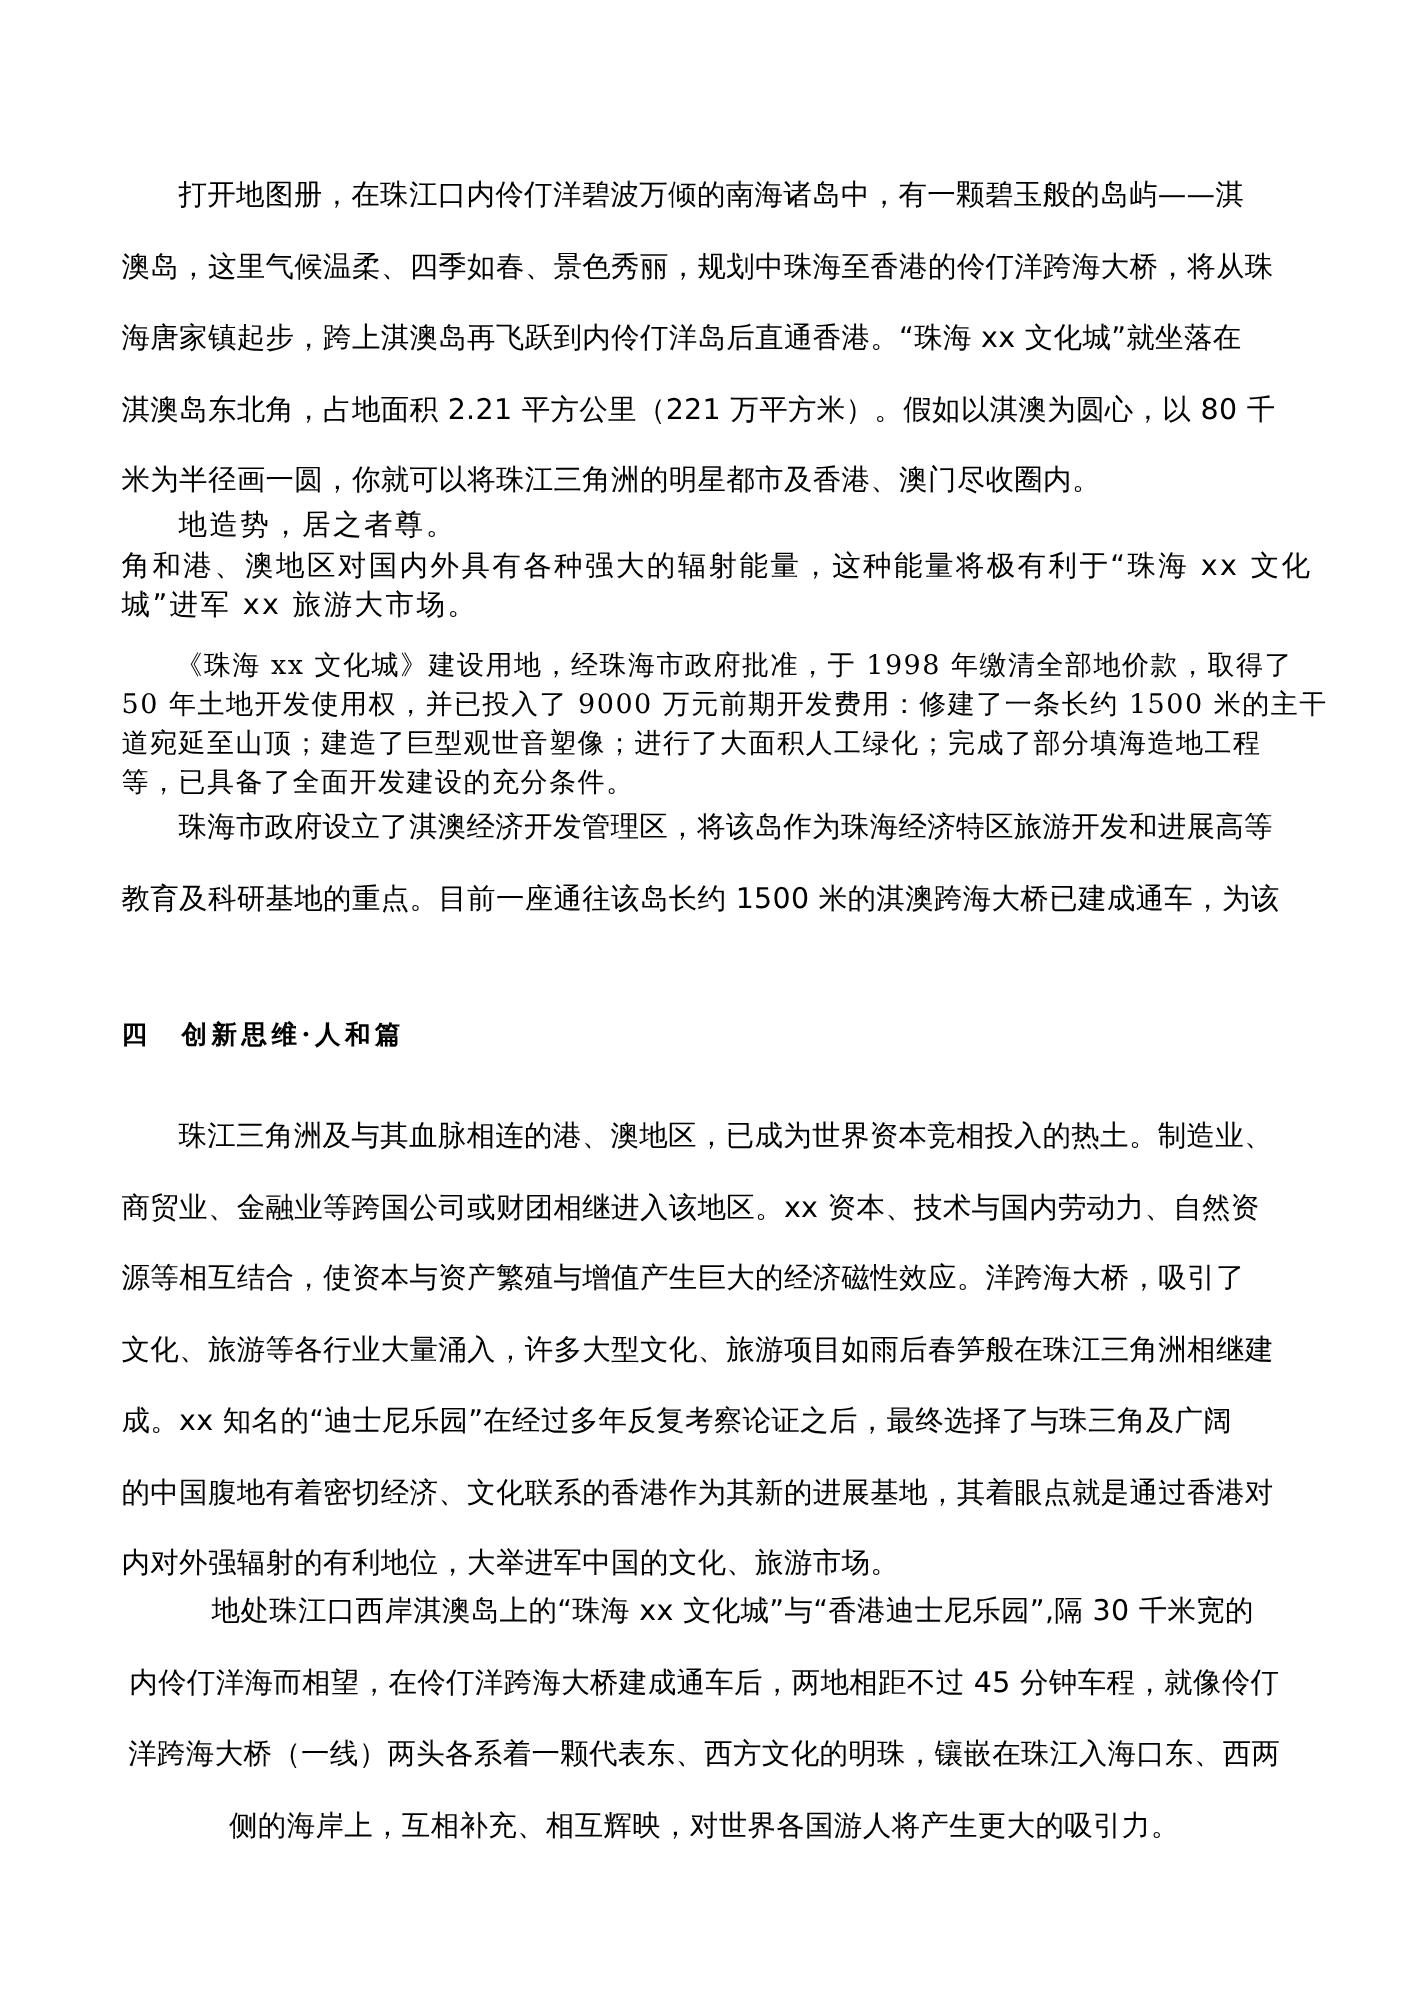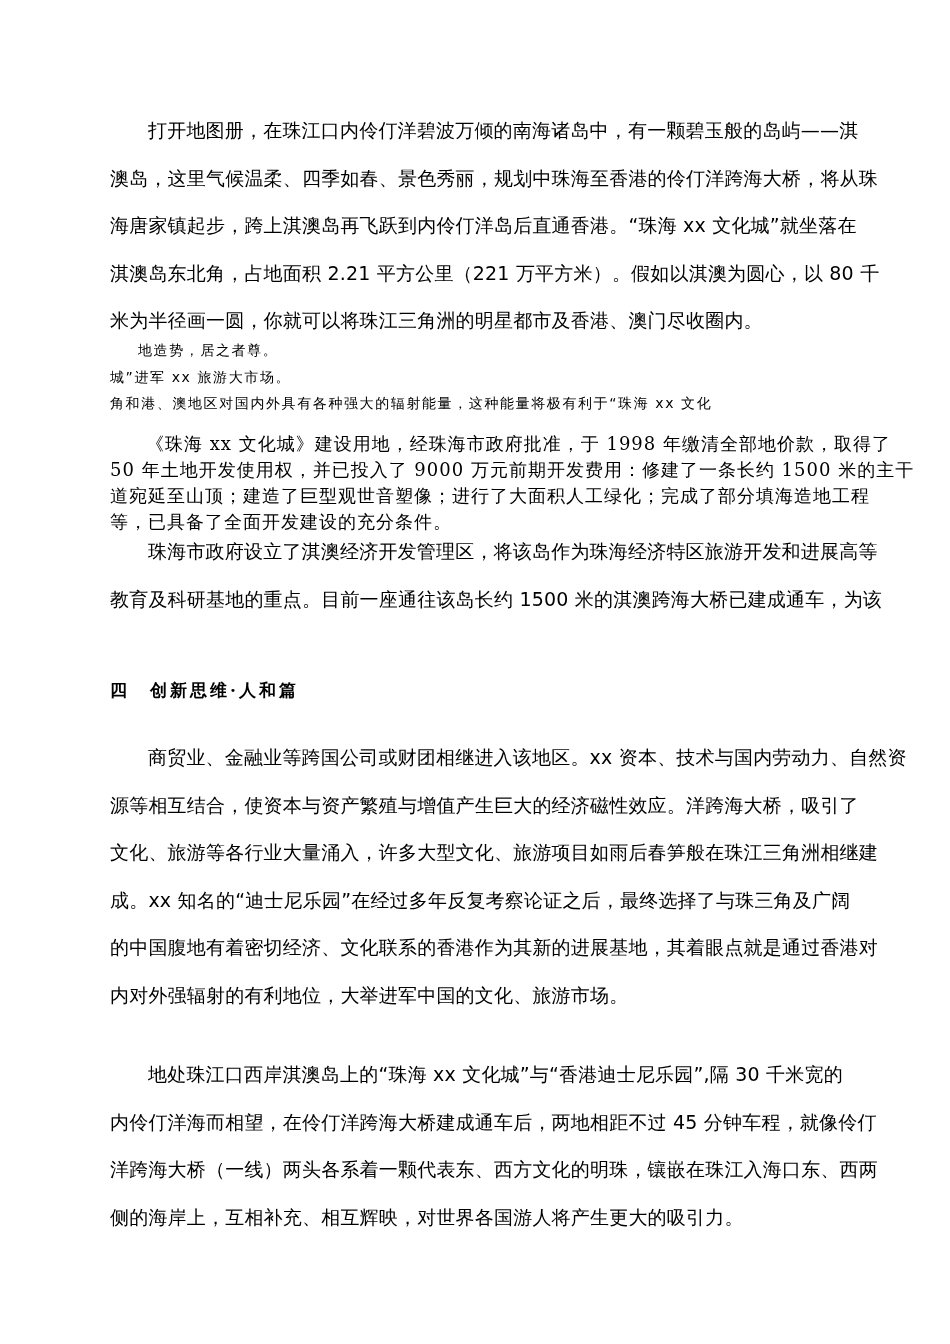--- a/index.html
+++ b/index.html
@@ -10,40 +10,40 @@
   .page {
     position: relative;
     width: 950px;
     height: 1344px;
     background: #ffffff;
     overflow: hidden;
     color: #000000;
   }
   .block {
     position: absolute;
-    left: 110px;
+    left: 81px;
     right: 92px;
   }
   .line {
     white-space: nowrap;
   }
   .block.indent .line:first-child {
     text-indent: 2em;
   }
   
   .sans-wide {
     font-family: "DejaVu Sans", "Liberation Sans", sans-serif;
     font-size: 19px;
     line-height: 47.5px;
     letter-spacing: 0.2px;
   }
   
   .sans-tight {
     font-family: "DejaVu Sans", "Liberation Sans", sans-serif;
-    font-size: 14px;
+    font-size: 19px;
     line-height: 26.5px;
     letter-spacing: 1.6px;
   }
   
   .serif-tight {
     font-family: "DejaVu Serif", "Liberation Serif", serif;
     font-size: 18px;
     line-height: 26px;
     letter-spacing: 1px;
   }
@@ -56,53 +56,54 @@
     letter-spacing: 3px;
     line-height: 24px;
   }
   
   [data-name="para-map-intro"]        { top: 107px; }
   [data-name="para-geo-advantage"]    { top: 337px; }
   [data-name="para-construction-land"]{ top: 431px; }
   [data-name="para-gov-management"]   { top: 528px; }
   [data-name="section-heading"]       { top: 678px; }
   [data-name="para-delta-capital"]    { top: 734px; }
-  [data-name="para-two-pearls"]       { top: 1051px; }
+  [data-name="para-two-pearls"]       { top: 1051px; text-align: center; }
 </style>
 </head>
 <body>
 
 <div class="page" data-name="document-page">
   <div data-name="document-body">
       <div class="block sans-wide indent" data-name="para-map-intro">
         <div class="line" data-name="text-line">打开地图册，在珠江口内伶仃洋碧波万倾的南海诸岛中，有一颗碧玉般的岛屿——淇</div>
         <div class="line" data-name="text-line">澳岛，这里气候温柔、四季如春、景色秀丽，规划中珠海至香港的伶仃洋跨海大桥，将从珠</div>
         <div class="line" data-name="text-line">海唐家镇起步，跨上淇澳岛再飞跃到内伶仃洋岛后直通香港。“珠海 xx 文化城”就坐落在</div>
         <div class="line" data-name="text-line">淇澳岛东北角，占地面积 2.21 平方公里（221 万平方米）。假如以淇澳为圆心，以 80 千</div>
         <div class="line" data-name="text-line">米为半径画一圆，你就可以将珠江三角洲的明星都市及香港、澳门尽收圈内。</div>
       </div>
       <div class="block sans-tight indent" data-name="para-geo-advantage">
         <div class="line" data-name="text-line">地造势，居之者尊。</div>
+        <div class="line" data-name="text-line">角和港、澳地区对国内外具有各种强大的辐射能量，这种能量将极有利于“珠海 xx 文化</div>
         <div class="line" data-name="text-line">城”进军 xx 旅游大市场。</div>
-        <div class="line" data-name="text-line">角和港、澳地区对国内外具有各种强大的辐射能量，这种能量将极有利于“珠海 xx 文化</div>
       </div>
       <div class="block serif-tight indent" data-name="para-construction-land">
         <div class="line" data-name="text-line">《珠海 xx 文化城》建设用地，经珠海市政府批准，于 1998 年缴清全部地价款，取得了</div>
         <div class="line" data-name="text-line">50 年土地开发使用权，并已投入了 9000 万元前期开发费用：修建了一条长约 1500 米的主干</div>
         <div class="line" data-name="text-line">道宛延至山顶；建造了巨型观世音塑像；进行了大面积人工绿化；完成了部分填海造地工程</div>
         <div class="line" data-name="text-line">等，已具备了全面开发建设的充分条件。</div>
       </div>
       <div class="block sans-wide indent" data-name="para-gov-management">
         <div class="line" data-name="text-line">珠海市政府设立了淇澳经济开发管理区，将该岛作为珠海经济特区旅游开发和进展高等</div>
         <div class="line" data-name="text-line">教育及科研基地的重点。目前一座通往该岛长约 1500 米的淇澳跨海大桥已建成通车，为该</div>
       </div>
       <div class="block heading" data-name="section-heading">
         <div class="line" data-name="text-line">四　创新思维·人和篇</div>
       </div>
       <div class="block sans-wide indent" data-name="para-delta-capital">
+        <div class="line" data-name="text-line">珠江三角洲及与其血脉相连的港、澳地区，已成为世界资本竞相投入的热土。制造业、</div>
         <div class="line" data-name="text-line">商贸业、金融业等跨国公司或财团相继进入该地区。xx 资本、技术与国内劳动力、自然资</div>
         <div class="line" data-name="text-line">源等相互结合，使资本与资产繁殖与增值产生巨大的经济磁性效应。洋跨海大桥，吸引了</div>
         <div class="line" data-name="text-line">文化、旅游等各行业大量涌入，许多大型文化、旅游项目如雨后春笋般在珠江三角洲相继建</div>
         <div class="line" data-name="text-line">成。xx 知名的“迪士尼乐园”在经过多年反复考察论证之后，最终选择了与珠三角及广阔</div>
         <div class="line" data-name="text-line">的中国腹地有着密切经济、文化联系的香港作为其新的进展基地，其着眼点就是通过香港对</div>
         <div class="line" data-name="text-line">内对外强辐射的有利地位，大举进军中国的文化、旅游市场。</div>
       </div>
       <div class="block sans-wide indent" data-name="para-two-pearls">
         <div class="line" data-name="text-line">地处珠江口西岸淇澳岛上的“珠海 xx 文化城”与“香港迪士尼乐园”,隔 30 千米宽的</div>
         <div class="line" data-name="text-line">内伶仃洋海而相望，在伶仃洋跨海大桥建成通车后，两地相距不过 45 分钟车程，就像伶仃</div>

